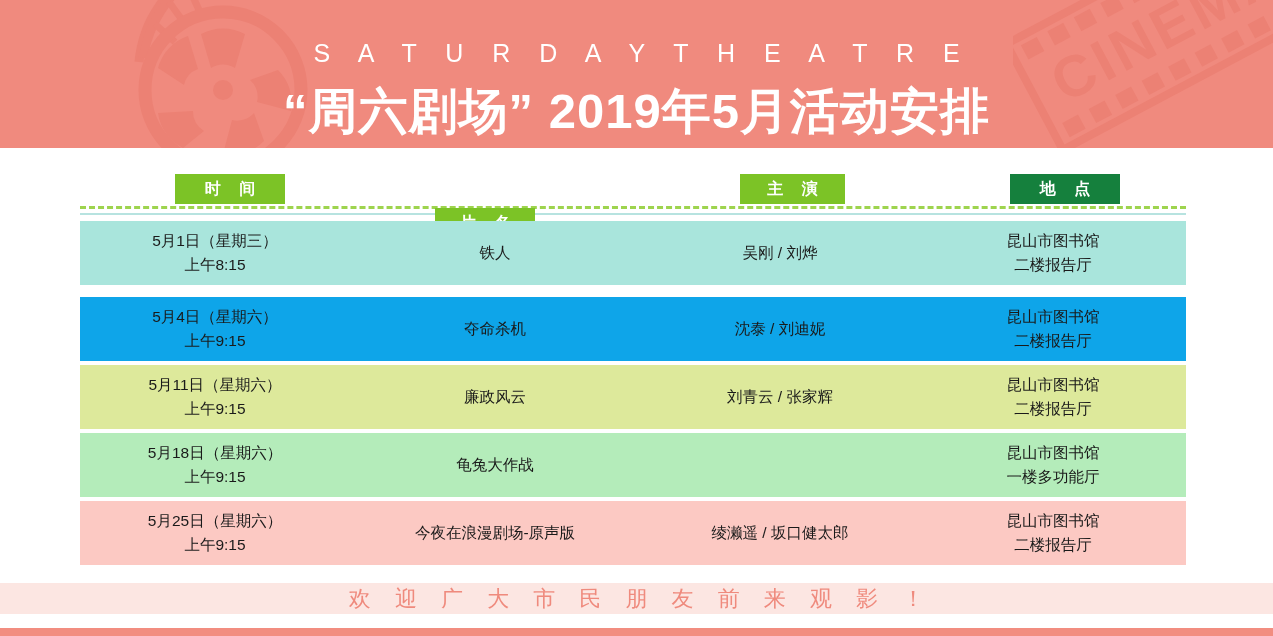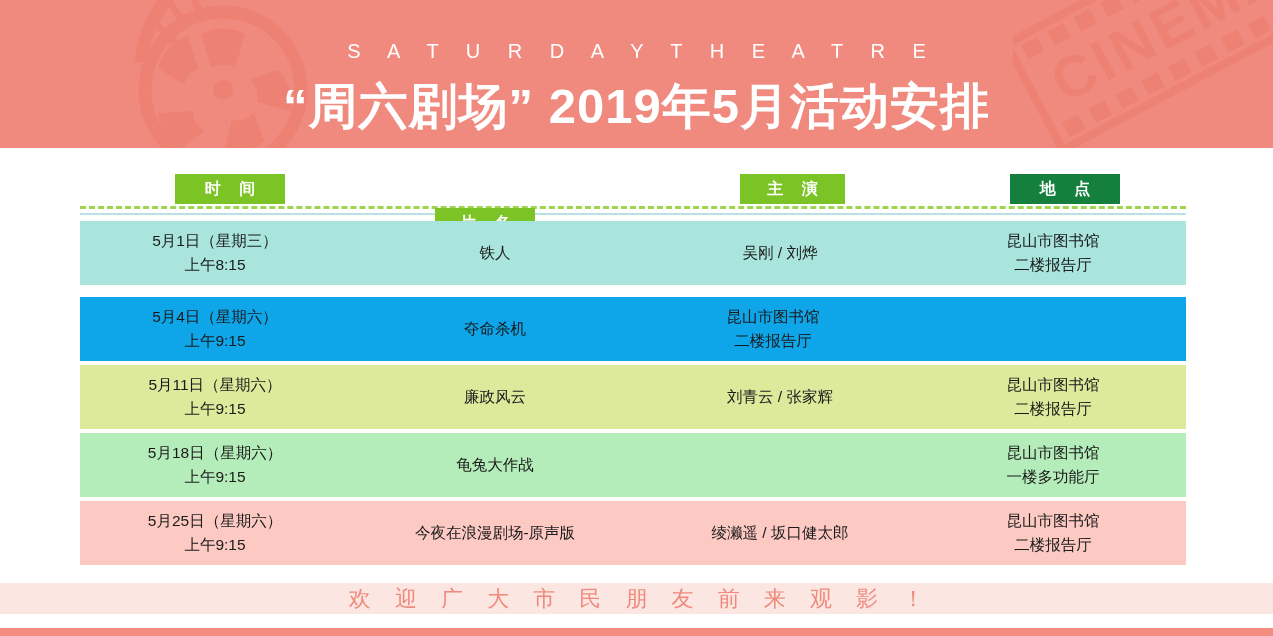--- a/index.html
+++ b/index.html
@@ -44,21 +44,21 @@
   }
   .banner-inner {
     position: relative;
     z-index: 3;
     width: 100%;
     text-align: center;
   }
   .eyebrow {
     margin-top: 41px;
     color: #ffffff;
-    font-size: 20px;
+    font-size: 25px;
     letter-spacing: 11px;
     font-weight: 400;
     line-height: 1;
     text-indent: 11px;
   }
   .main-title {
     margin-top: 17px;
     color: #ffffff;
     font-size: 49px;
     font-weight: bold;
@@ -239,20 +239,21 @@
       <div class="cell c2">铁人</div>
       <div class="cell c3">吴刚 / 刘烨</div>
       <div class="cell c4">昆山市图书馆
 二楼报告厅</div>
     </div>
 
     <div class="row" style="background: #0ea5e9; margin-top: 12px;">
       <div class="cell c1">5月4日（星期六）
 上午9:15</div>
       <div class="cell c2">夺命杀机</div>
+      <div class="cell c3">沈泰 / 刘迪妮</div>
       <div class="cell c4">昆山市图书馆
 二楼报告厅</div>
     </div>
 
     <div class="row" style="background: rgb(221, 233, 155);">
       <div class="cell c1">5月11日（星期六）
 上午9:15</div>
       <div class="cell c2">廉政风云</div>
       <div class="cell c3">刘青云 / 张家辉</div>
       <div class="cell c4">昆山市图书馆

